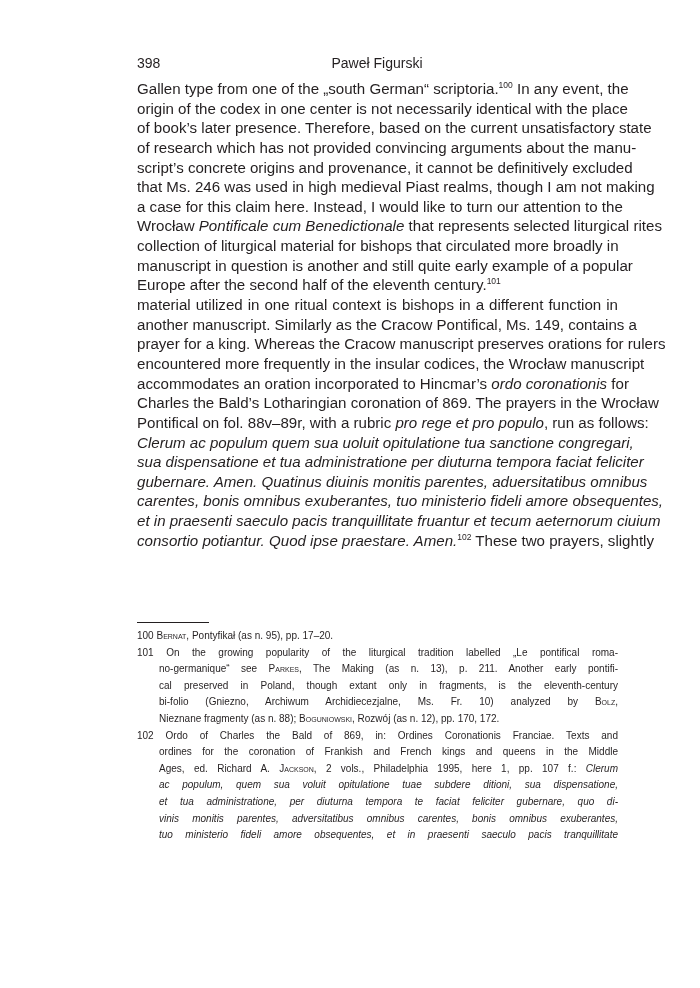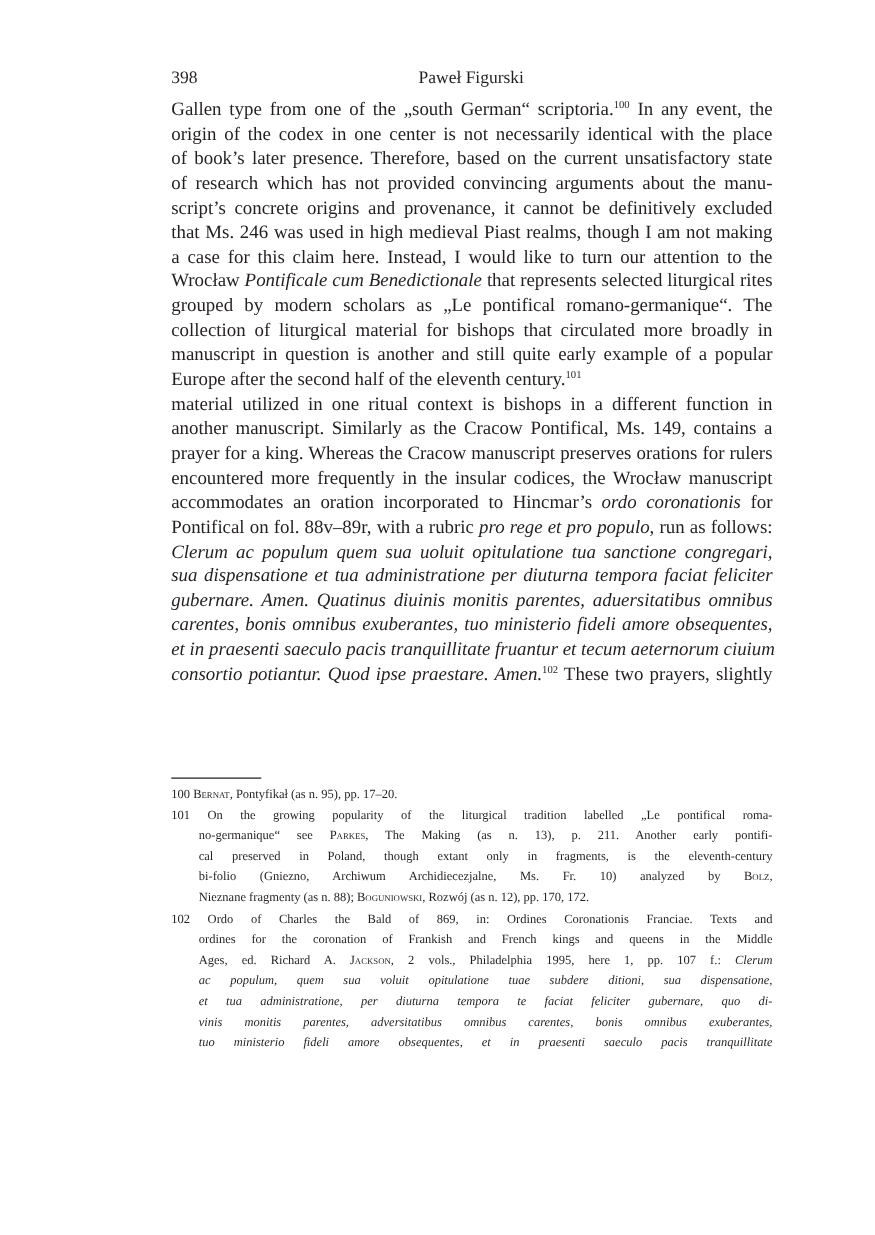--- a/index.html
+++ b/index.html
@@ -1,17 +1,17 @@
 <!DOCTYPE html>
 <html><head>
 <meta charset="utf-8">
 <style>
   html, body { margin: 0; padding: 0; background: #ffffff; }
   body { width: 700px; height: 988px; position: relative; overflow: hidden; }
-  .page { position: absolute; left: 0; top: 0; width: 700px; height: 988px; background: #fff; color: #231f20; font-family: Liberation Serif, serif; }
+  .page { position: absolute; left: 0; top: 0; width: 700px; height: 988px; background: #fff; color: #231f20; font-family: Liberation Sans, sans-serif; }
   .running-head { position: absolute; top: 55px; left: 137px; width: 480px; height: 20px; font-size: 14px; }
   .page-number { position: absolute; left: 0; top: 0; }
   .author { position: absolute; left: 0; width: 480px; text-align: center; top: 0; }
   .body-text { position: absolute; left: 137px; top: 79px; width: 481px; font-size: 15.1px; line-height: 19.65px; }
   .line { display: block; white-space: nowrap; text-align: justify; text-align-last: justify; height: 19.65px; overflow: visible; }
   .line.last { text-align-last: left; }
   .indent { padding-left: 15px; }
   i, .it { font-style: italic; }
   sup { font-size: 8.5px; vertical-align: 6px; line-height: 0; }
   .sc { font-variant: small-caps; }
@@ -32,29 +32,29 @@
 
   <div class="body-text" id="body-text">
       <span class="line"><span>Gallen type from one of the „south German“ scriptoria.</span><sup>100</sup><span> In any event, the</span></span>
       <span class="line"><span>origin of the codex in one center is not necessarily identical with the place</span></span>
       <span class="line"><span>of book’s later presence. Therefore, based on the current unsatisfactory state</span></span>
       <span class="line"><span>of research which has not provided convincing arguments about the manu-</span></span>
       <span class="line"><span>script’s concrete origins and provenance, it cannot be definitively excluded</span></span>
       <span class="line"><span>that Ms. 246 was used in high medieval Piast realms, though I am not making</span></span>
       <span class="line"><span>a case for this claim here. Instead, I would like to turn our attention to the</span></span>
       <span class="line"><span>Wrocław </span><i>Pontificale cum Benedictionale</i><span> that represents selected liturgical rites</span></span>
-      <span class="line"><span>grouped by modern scholars as „Le pontifical romano-germanique“. The</span></span>
       <span class="line"><span>collection of liturgical material for bishops that circulated more broadly in</span></span>
       <span class="line"><span>manuscript in question is another and still quite early example of a popular</span></span>
       <span class="line last"><span>Europe after the second half of the eleventh century.</span><sup>101</sup></span>
       <span class="line"><span>material utilized in one ritual context is bishops in a different function in</span></span>
       <span class="line"><span>another manuscript. Similarly as the Cracow Pontifical, Ms. 149, contains a</span></span>
       <span class="line"><span>prayer for a king. Whereas the Cracow manuscript preserves orations for rulers</span></span>
       <span class="line"><span>encountered more frequently in the insular codices, the Wrocław manuscript</span></span>
       <span class="line"><span>accommodates an oration incorporated to Hincmar’s </span><i>ordo coronationis</i><span> for</span></span>
+      <span class="line"><span>Charles the Bald’s Lotharingian coronation of 869. The prayers in the Wrocław</span></span>
       <span class="line"><span>Pontifical on fol. 88v–89r, with a rubric </span><i>pro rege et pro populo</i><span>, run as follows:</span></span>
       <span class="line"><i>Clerum ac populum quem sua uoluit opitulatione tua sanctione congregari,</i></span>
       <span class="line"><i>sua dispensatione et tua administratione per diuturna tempora faciat feliciter</i></span>
       <span class="line"><i>gubernare. Amen. Quatinus diuinis monitis parentes, aduersitatibus omnibus</i></span>
       <span class="line"><i>carentes, bonis omnibus exuberantes, tuo ministerio fideli amore obsequentes,</i></span>
       <span class="line"><i>et in praesenti saeculo pacis tranquillitate fruantur et tecum aeternorum ciuium</i></span>
       <span class="line"><i>consortio potiantur. Quod ipse praestare. Amen.</i><sup>102</sup><span> These two prayers, slightly</span></span>
     </div>
 
   <div class="footnote-rule"></div>

